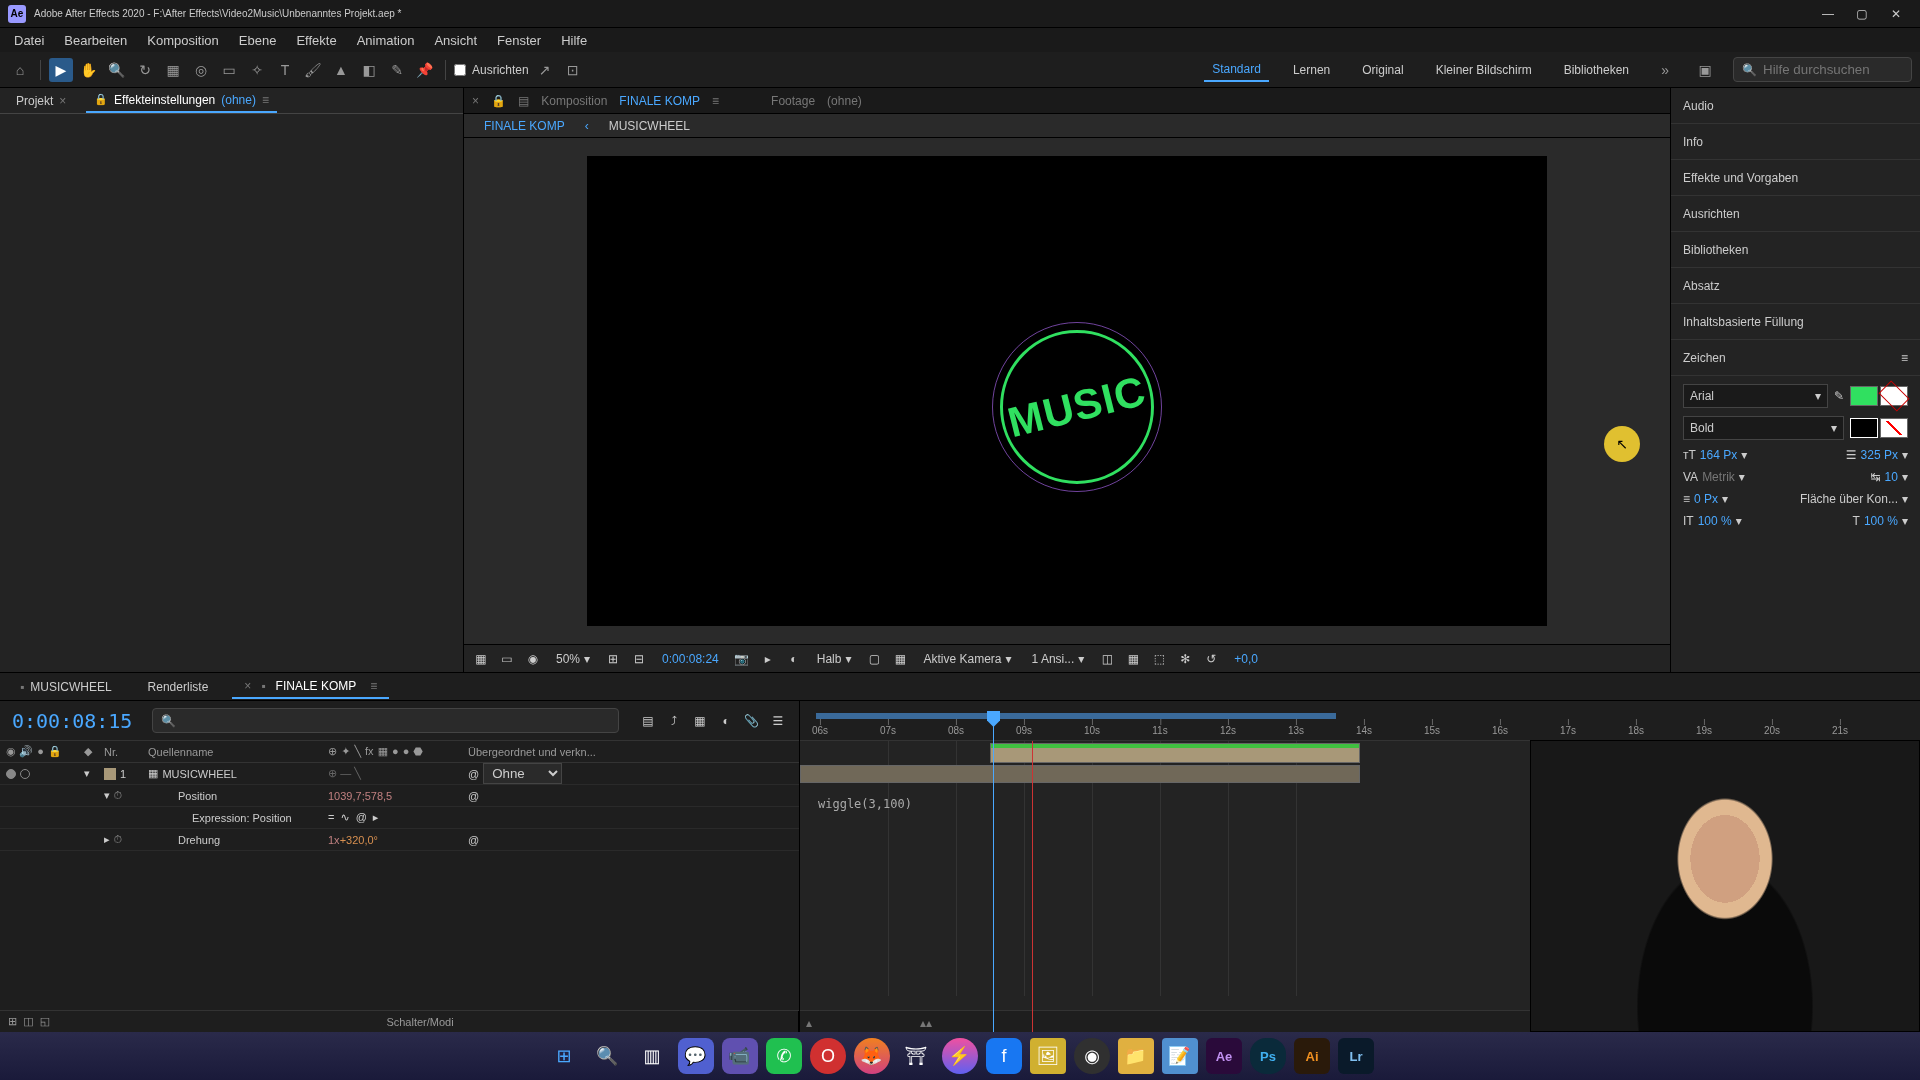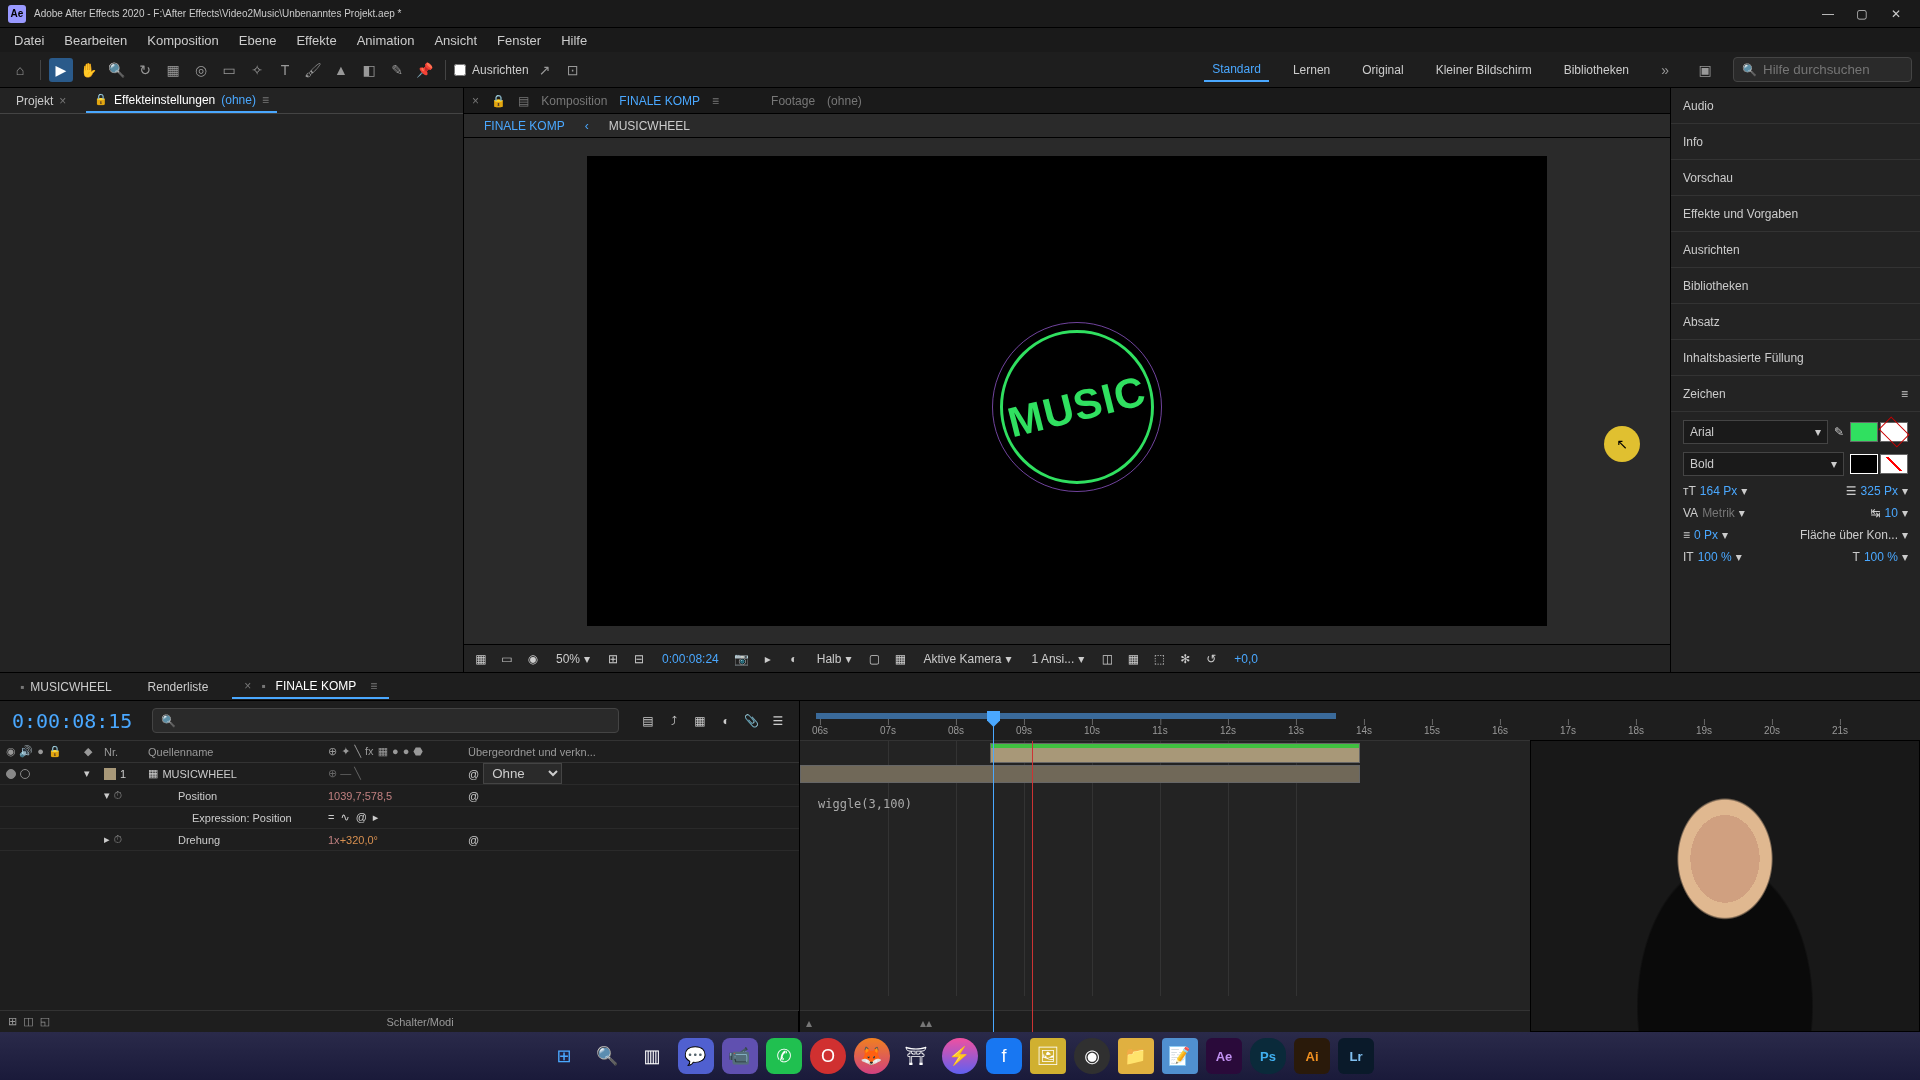--- a/index.html
+++ b/index.html
@@ -261,23 +261,20 @@
   </div>
 
   <div class="right-panel">
     <div class="panel-row">
         <span>Audio</span>
       </div>
     <div class="panel-row">
         <span>Info</span>
       </div>
     <div class="panel-row">
-        <span>Vorschau</span>
-      </div>
-    <div class="panel-row">
         <span>Effekte und Vorgaben</span>
       </div>
     <div class="panel-row">
         <span>Ausrichten</span>
       </div>
     <div class="panel-row">
         <span>Bibliotheken</span>
       </div>
     <div class="panel-row">
         <span>Absatz</span>

